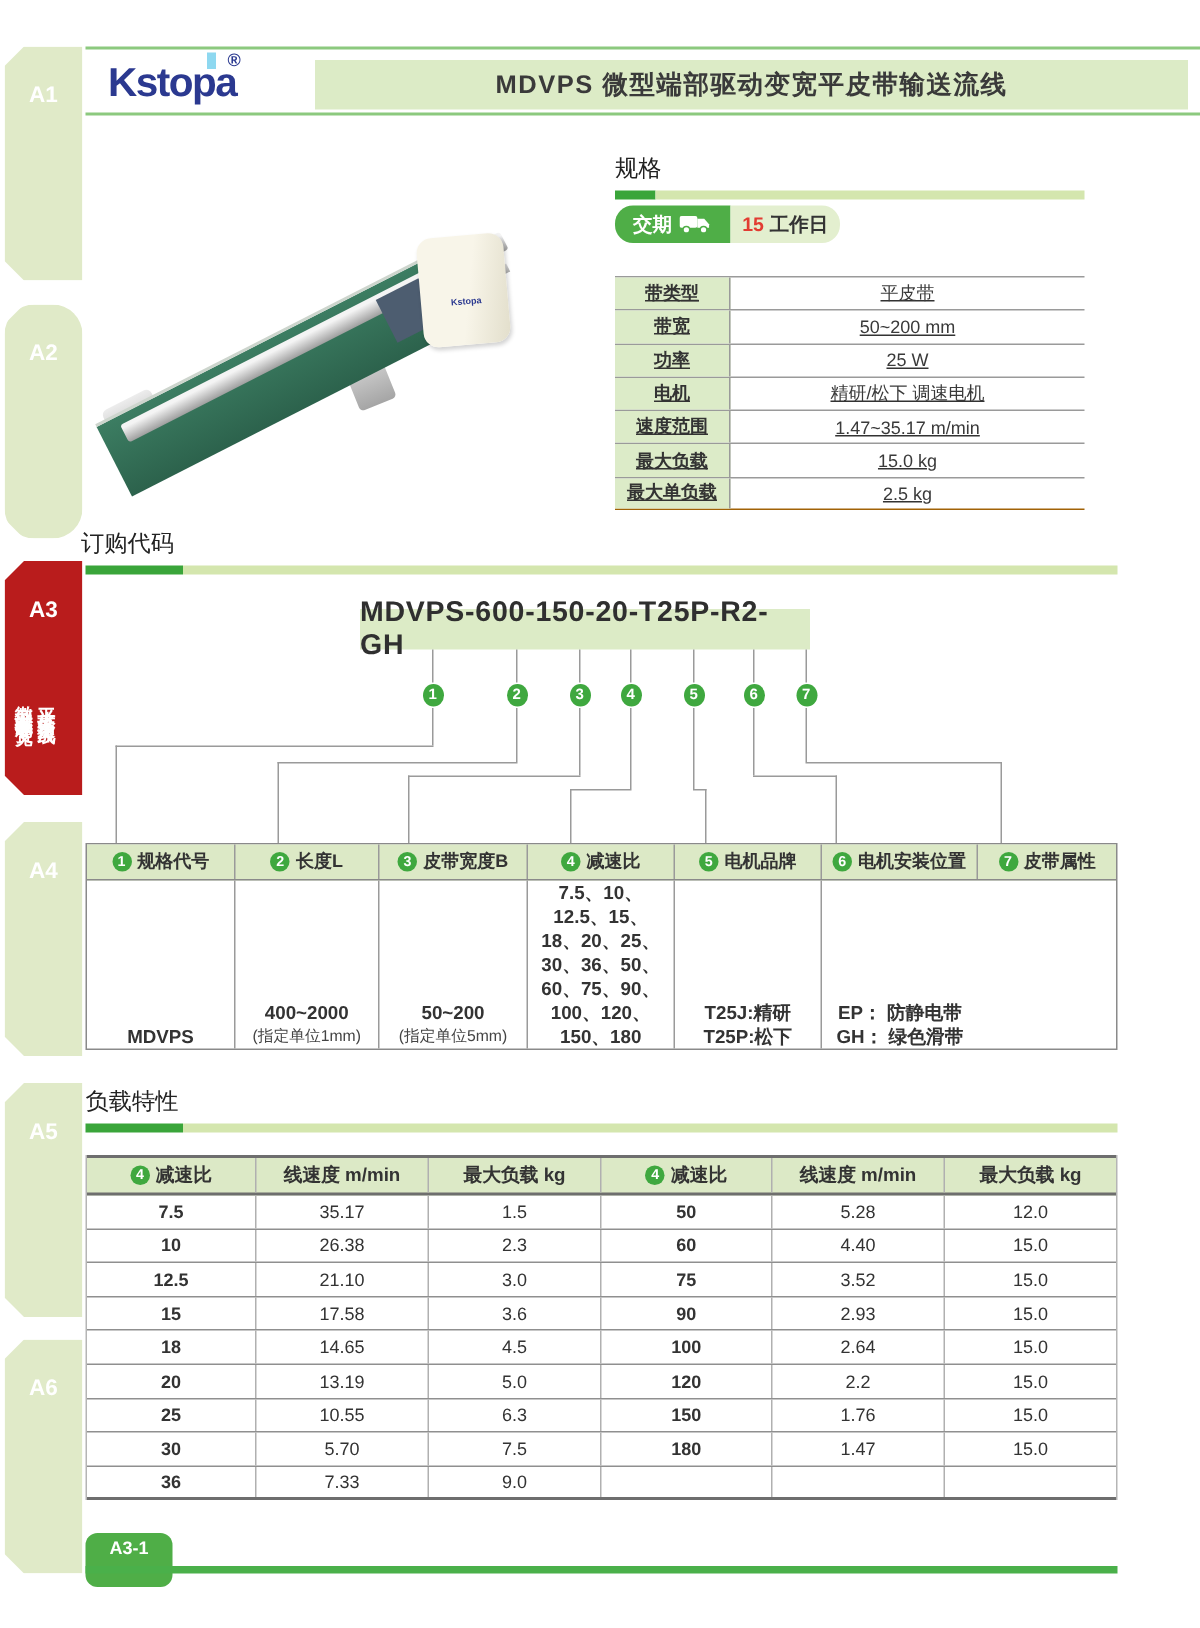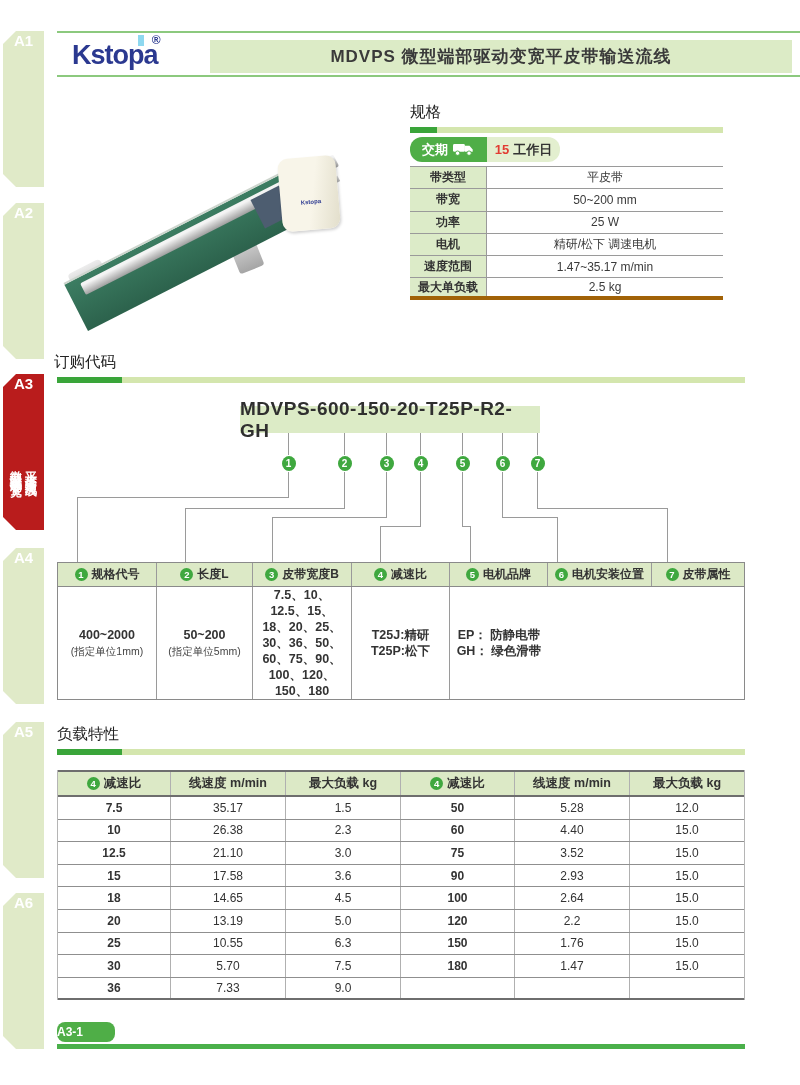--- a/index.html
+++ b/index.html
@@ -1,23 +1,23 @@
 <!DOCTYPE html>
 <html><head>
 <meta charset="utf-8">
 <style>
   * { margin:0; padding:0; box-sizing:border-box; }
   html,body { background:#fff; }
   body { font-family:"Liberation Sans","DejaVu Sans",sans-serif; color:#333; }
   #page { position:relative; width:800px; height:1085px; background:#fff; overflow:hidden; }
 
   
-  .side-tab { position:absolute; left:3px; width:41px; height:156px;
+  .side-tab { position:absolute; left:3px; width:52px; height:156px;
     background:#e0eac8; color:#fff; font-weight:bold; font-size:15px;
-    text-align:center; padding-top:1px;
+    text-align:center; padding-top:24px;
     clip-path:polygon(13px 0,100% 0,100% 100%,13px 100%,0 calc(100% - 13px),0 13px); }
   .side-tab.active { background:#b91c1c; }
   .tab-vtext { position:absolute; top:36px; left:2px; width:37px; height:118px;
     display:flex; flex-direction:row-reverse; justify-content:center; gap:1px; }
   .tab-vtext span { writing-mode:vertical-rl; text-orientation:upright;
     font-size:12px; font-weight:bold; color:#fff; letter-spacing:2px; line-height:14px; }
 
   
   .hline { position:absolute; left:57px; width:743px; height:2px; background:#8cc97e; }
   .logo { position:absolute; left:72px; top:40px; height:34px; }
@@ -54,23 +54,23 @@
   .pi-motor span { position:absolute; left:20px; top:42px; font-size:6px; font-weight:bold; color:#2b3990; }
 
   
   .deliv-green { position:absolute; left:410px; top:137px; width:77px; height:25px;
     background:#4fae47; border-radius:12px 0 0 12px; display:flex; align-items:center;
     justify-content:center; gap:5px; color:#fff; font-size:13px; font-weight:bold; }
   .deliv-pale { position:absolute; left:487px; top:137px; width:73px; height:25px;
     background:#e3efcf; border-radius:0 12px 12px 0; display:flex; align-items:center;
     justify-content:center; gap:4px; font-size:13px; font-weight:bold; color:#333; }
   .deliv-num { color:#e23c32; }
-  .spec-table { position:absolute; left:410px; top:166px; width:313px; }
+  .spec-table { position:absolute; left:410px; top:184px; width:313px;text-decoration:underline; }
   .spec-row { display:flex; height:22.3px; border-top:1px solid #9a9a9a; }
-  .spec-row:last-child { border-bottom:4px solid #a16207; }
+  .spec-row:last-child { border-bottom:1px solid #a16207; }
   .spec-label { width:77px; background:#dcebc8; font-size:12px; font-weight:bold;
     display:flex; align-items:center; justify-content:center; border-right:1px solid #9a9a9a; }
   .spec-value { flex:1; font-size:12px; display:flex; align-items:center; justify-content:center; color:#3a3a3a; }
 
   
   .code-box { position:absolute; left:240px; top:406px; width:300px; height:27px;
     background:#dcebc6; display:flex; align-items:center; justify-content:center;
     font-size:19px; font-weight:bold; color:#2f2f2f; letter-spacing:0.5px; }
   .cline { position:absolute; background:#9a9a9a; }
   .marker { position:absolute; width:14px; height:15px; border-radius:50%;
@@ -78,56 +78,56 @@
     line-height:15px; }
   .gcirc { display:inline-block; width:13px; height:13px; border-radius:50%;
     background:#3fa83f; color:#fff; font-size:9.5px; font-weight:bold; text-align:center;
     line-height:13px; flex:none; }
   .order-table { position:absolute; left:57px; top:562px; width:688px; border:1px solid #8a8a8a; }
   .order-head { display:grid; grid-template-columns:99px 96px 99px 98px 98px 104px 92px;
     height:24px; background:#dce9c6; border-bottom:1px solid #8a8a8a; }
   .order-head .oh { display:flex; align-items:center; justify-content:center; gap:4px;
     font-size:12px; font-weight:bold; border-right:1px solid #9a9a9a; }
   .order-body { display:grid; grid-template-columns:99px 96px 99px 98px 98px 104px 92px; height:112px; }
-  .order-body .oc { display:flex; flex-direction:column; align-items:center; justify-content:center;
+  .order-body .oc { display:flex; flex-direction:column; align-items:center; justify-content:flex-end;
     font-size:12.5px; font-weight:bold; line-height:16px; border-right:1px solid #9a9a9a; text-align:center; }
   .order-head .oh:last-child, .order-body .oc:last-child { border-right:none; }
   .oc .small { font-size:10.5px; font-weight:normal; color:#444; }
 
   
   .load-table { position:absolute; left:57px; top:770px; width:688px;
     border-left:1px solid #b5b5b5; border-right:1px solid #b5b5b5; }
   .load-head { display:grid; grid-template-columns:113px 115px 115px 114px 115px 114px;
     height:27px; background:#dce9c6; border-top:2px solid #6e6e6e; border-bottom:2px solid #6e6e6e; }
   .load-head .lh { display:flex; align-items:center; justify-content:center; gap:4px;
     font-size:12.5px; font-weight:bold; border-right:1px solid #b0b0b0; }
   .load-row { display:grid; grid-template-columns:113px 115px 115px 114px 115px 114px;
     height:22.6px; border-bottom:1.5px solid #8f8f8f; }
   .load-row .lc { display:flex; align-items:center; justify-content:center;
     font-size:12px; color:#333; border-right:1px solid #b0b0b0; }
   .load-row .lc.key { font-weight:bold; }
   .load-head .lh:last-child, .load-row .lc:last-child { border-right:none; }
   .load-row:last-child { border-bottom:2px solid #6e6e6e; }
 
   
-  .page-badge { position:absolute; left:57px; top:1022px; width:58px; height:20px;
+  .page-badge { position:absolute; left:57px; top:1022px; width:58px; height:36px;
     background:#4fae47; border-radius:8px; color:#fff; font-size:12px; font-weight:bold;
-    text-align:left; line-height:20px; }
+    text-align:center; line-height:20px; }
   .footer-bar { position:absolute; left:57px; top:1044px; width:688px; height:5px; background:#4ab04a; }
 </style>
 </head>
 <body>
 
 <div id="page">
 
   <div id="sidebar">
       <div class="side-tab" style="top: 31px;">
         <div>A1</div>
       </div>
-      <div class="side-tab" style="top: 203px;">
+      <div class="side-tab" style="top: 203px; border-radius: 20px;">
         <div>A2</div>
       </div>
       <div class="side-tab active" style="top: 374px;">
         <div>A3</div>
         <div class="tab-vtext">
           <span>平皮带输送流线</span>
           <span>微型端部驱动变宽</span>
         </div>
       </div>
       <div class="side-tab" style="top: 548px;">
@@ -195,20 +195,24 @@
         <div class="spec-label">功率</div>
         <div class="spec-value">25 W</div>
       </div>
       <div class="spec-row">
         <div class="spec-label">电机</div>
         <div class="spec-value">精研/松下 调速电机</div>
       </div>
       <div class="spec-row">
         <div class="spec-label">速度范围</div>
         <div class="spec-value">1.47~35.17 m/min</div>
+      </div>
+      <div class="spec-row">
+        <div class="spec-label">最大负载</div>
+        <div class="spec-value">15.0 kg</div>
       </div>
       <div class="spec-row">
         <div class="spec-label">最大单负载</div>
         <div class="spec-value">2.5 kg</div>
       </div>
     </div>
 
   <div class="sec-title" style="left:54px; top:352px">订购代码</div>
   <div class="bar-dark" style="left:57px; top:377px; width:65px"></div>
   <div class="bar-light" style="left:122px; top:377px; width:623px"></div>
@@ -278,20 +282,23 @@
           <div class="gcirc">6</div>
           <div>电机安装位置</div>
         </div>
         <div class="oh">
           <div class="gcirc">7</div>
           <div>皮带属性</div>
         </div>
       </div>
     <div class="order-body" id="order-body">
         <div class="oc">
+          <div>MDVPS</div>
+        </div>
+        <div class="oc">
           <div>400~2000</div>
           <div class="small">(指定单位1mm)</div>
         </div>
         <div class="oc">
           <div>50~200</div>
           <div class="small">(指定单位5mm)</div>
         </div>
         <div class="oc">
           <div>7.5、10、</div>
           <div>12.5、15、</div>

